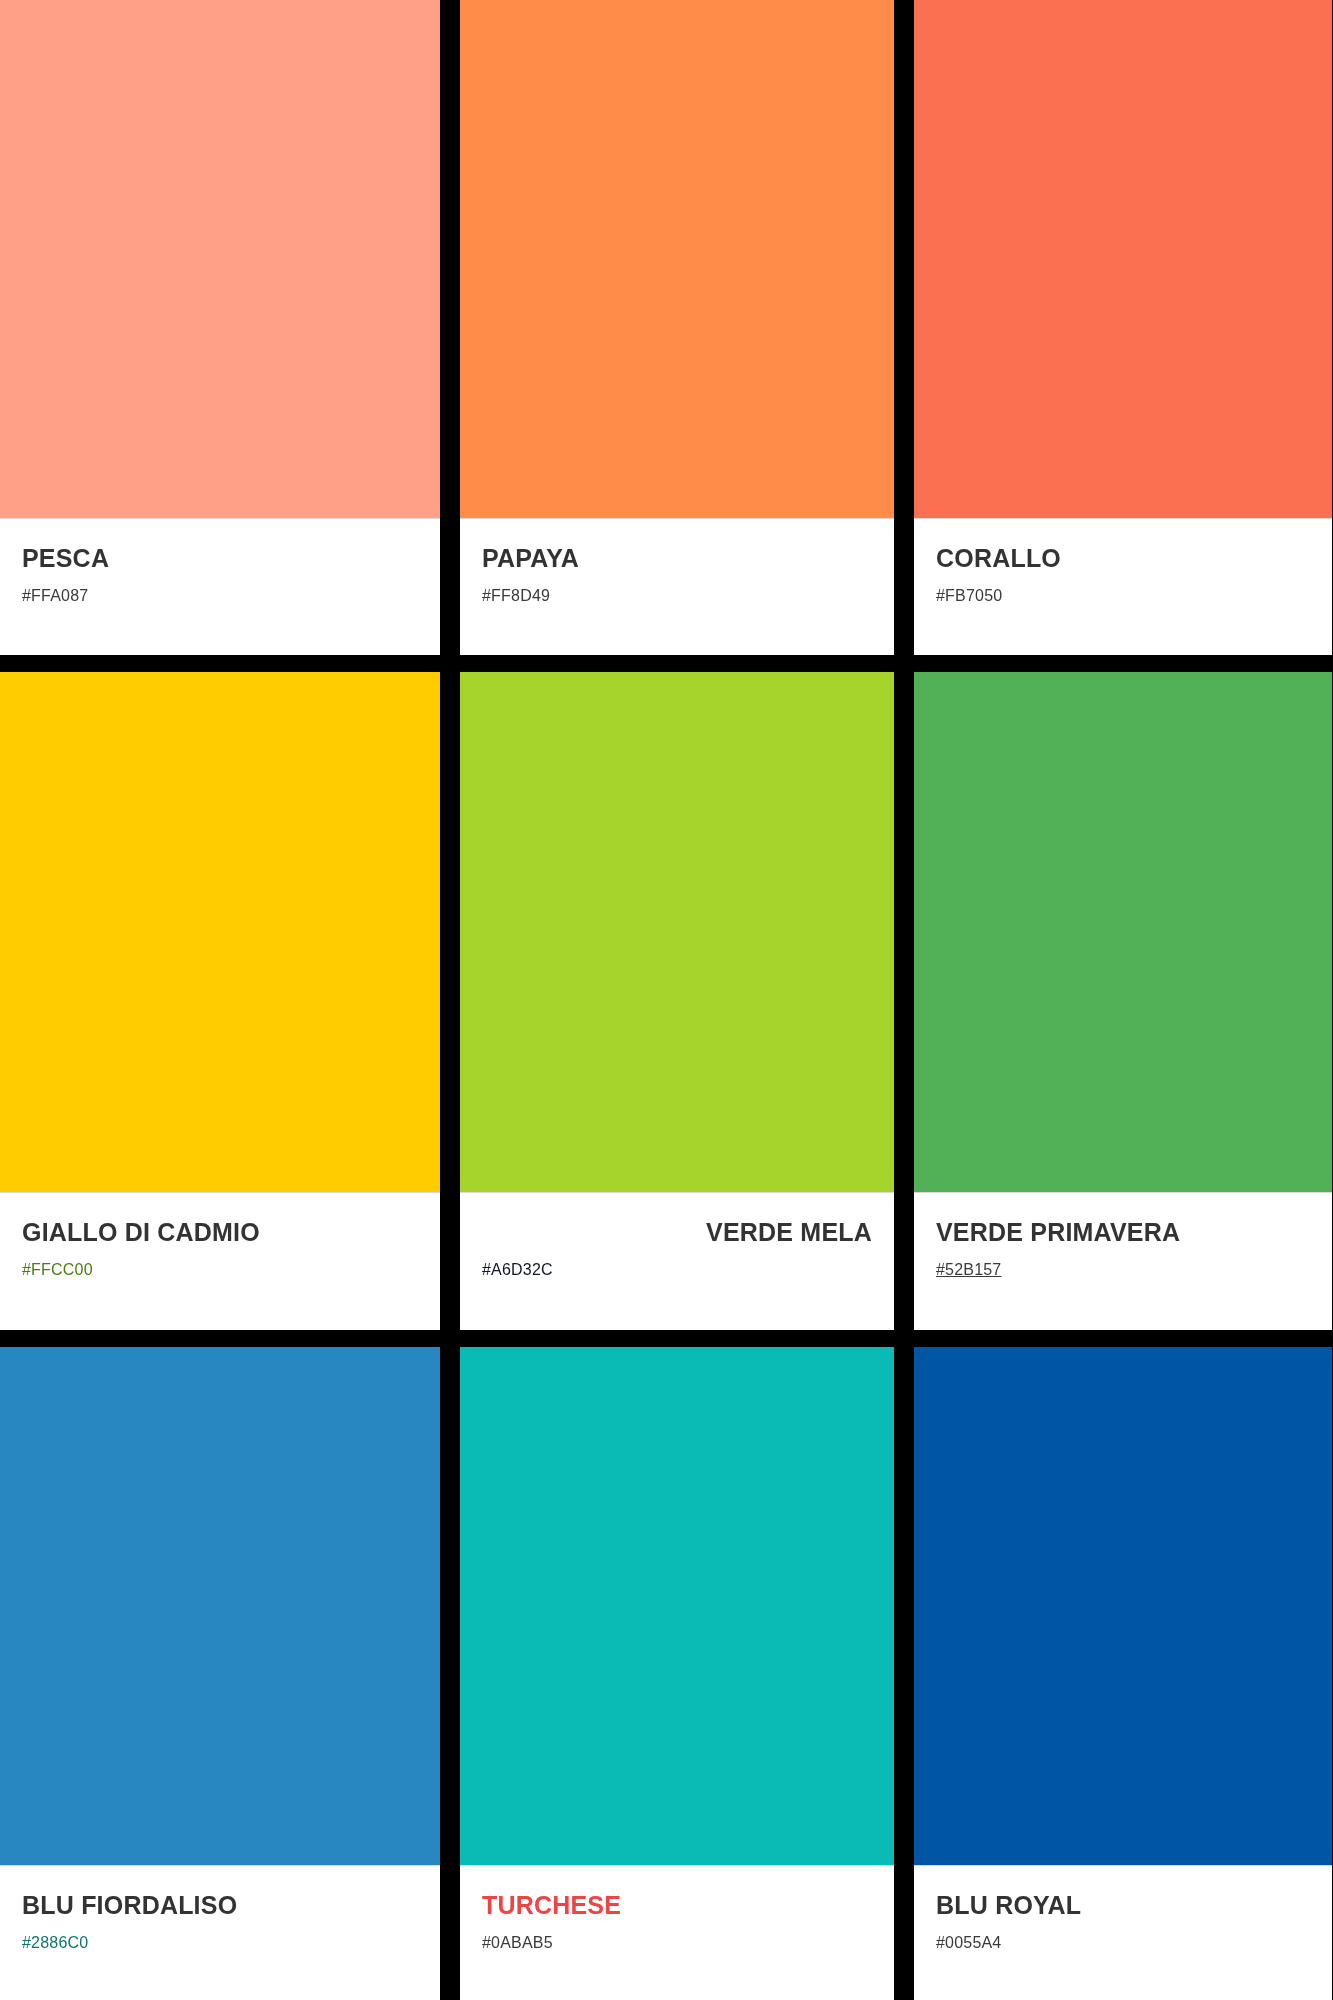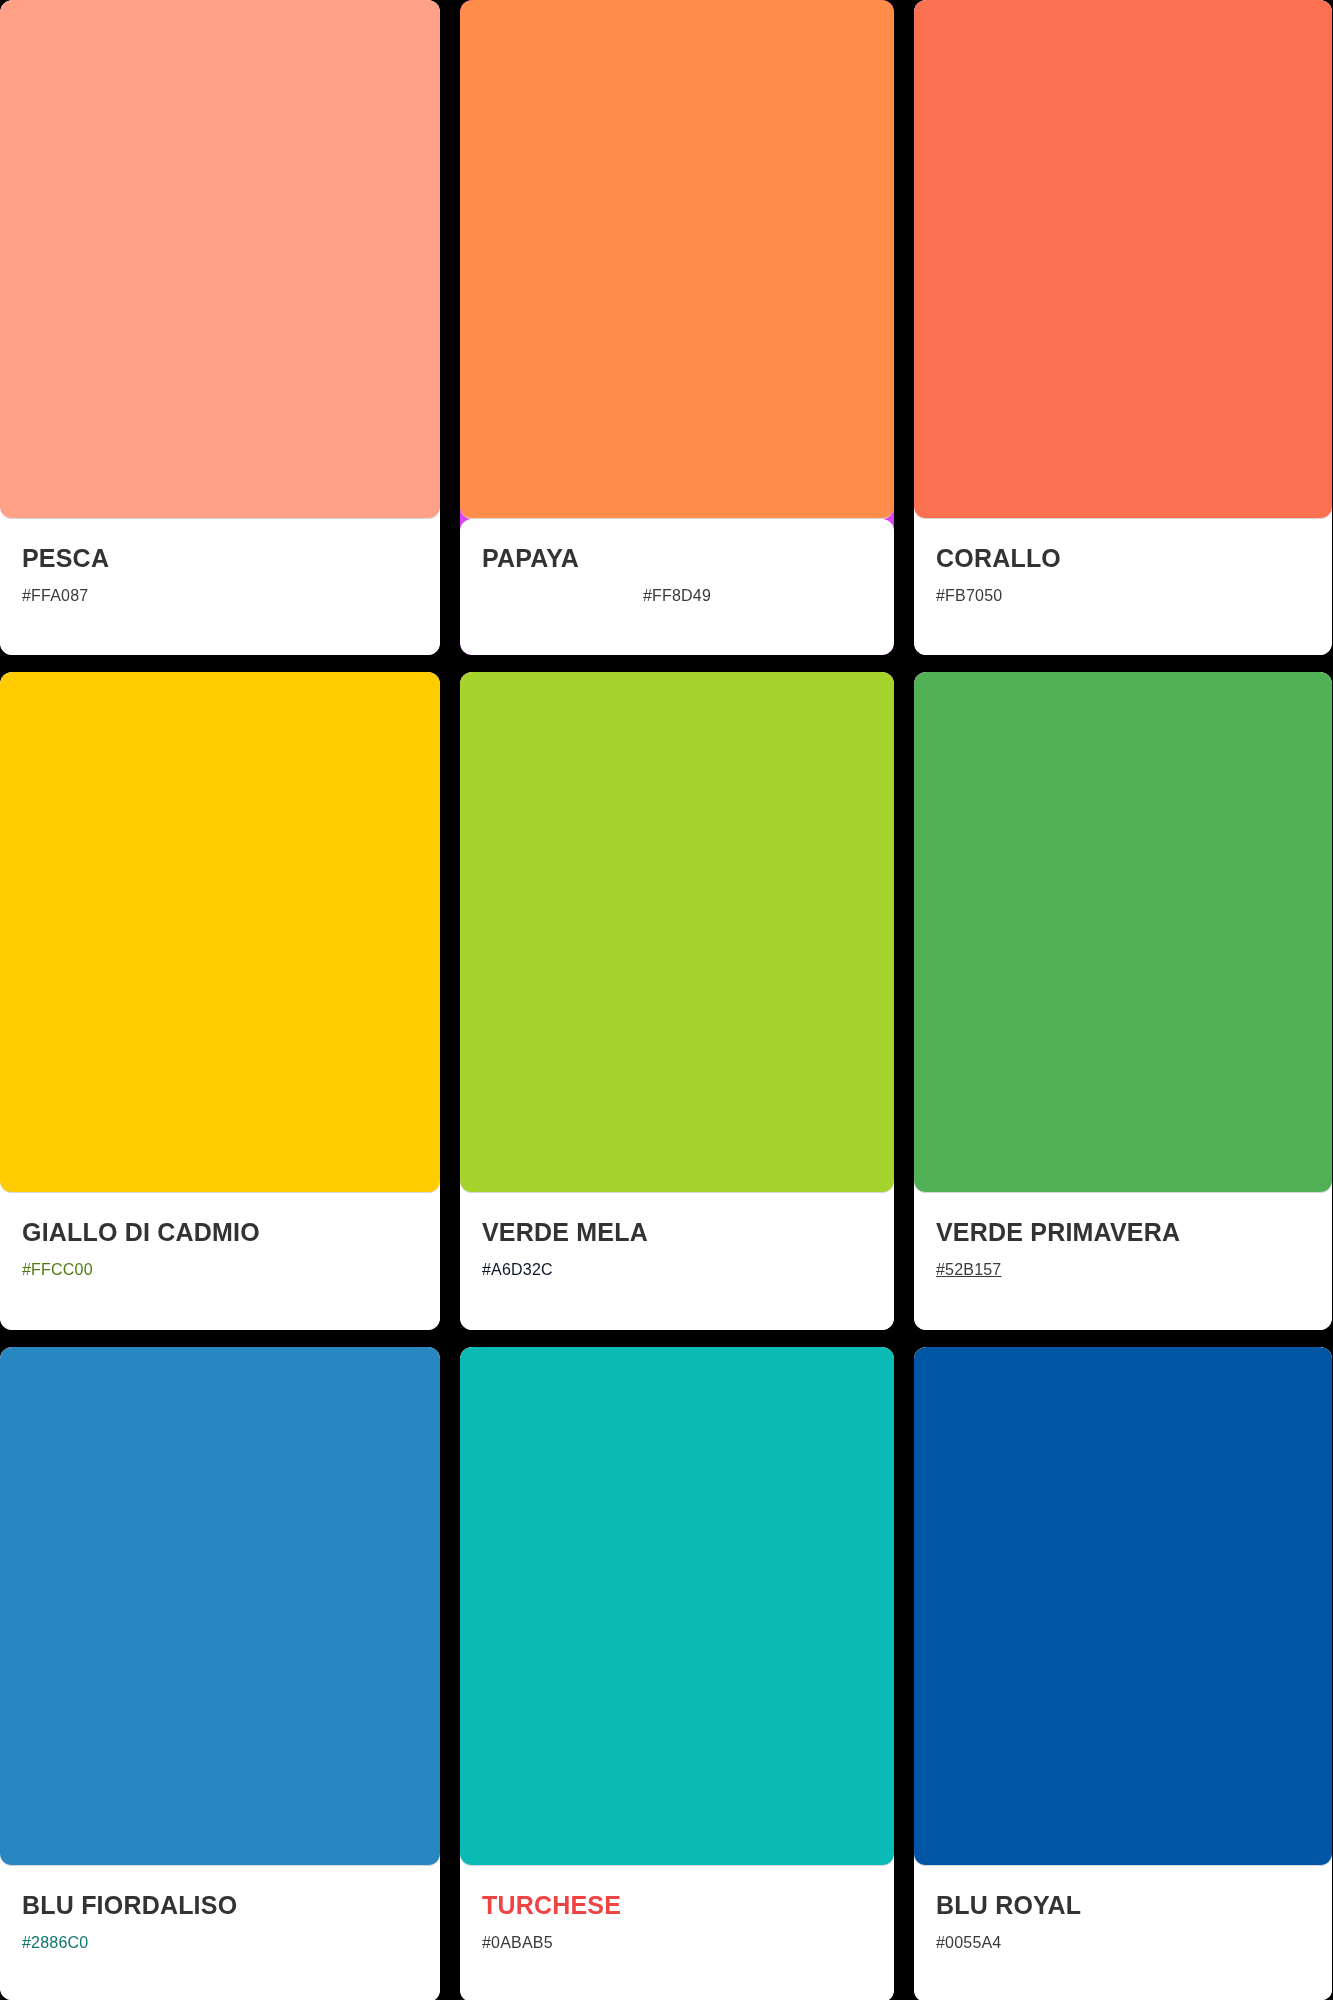--- a/index.html
+++ b/index.html
@@ -1,16 +1,16 @@
 <!DOCTYPE html>
 <html><head>
 <meta charset="utf-8">
 <title>Color Palette</title>
 <style>
-  * { margin:0; padding:0; box-sizing:border-box;border-radius:12px; }
+  * { margin:0; padding:0; box-sizing:border-box; }
   html, body {
     width:1333px;
     height:2000px;
     overflow:hidden;
     background:#000000;
     font-family:"Liberation Sans","DejaVu Sans",sans-serif;
   }
   #palette-grid {
     width:1333px;
     height:2000px;
@@ -79,21 +79,21 @@
     <div class="swatch-info" style="background-color: rgb(255, 255, 255);">
       <div class="swatch-name" style="color: rgb(51, 51, 51);">PESCA</div>
       <div class="swatch-hex" style="color: rgb(58, 58, 58);">#FFA087</div>
     </div>
   </div>
 
   <div class="swatch-card row-1 col-2" style="background-color: #d946ef;">
     <div class="swatch-color" style="background-color: rgb(255, 141, 73); border-bottom-color: rgb(216, 216, 216);"></div>
     <div class="swatch-info" style="background-color: rgb(255, 255, 255);">
       <div class="swatch-name" style="color: rgb(51, 51, 51);">PAPAYA</div>
-      <div class="swatch-hex" style="color: rgb(58, 58, 58); text-align: center;">#FF8D49</div>
+      <div class="swatch-hex" style="color: rgb(58, 58, 58);">#FF8D49</div>
     </div>
   </div>
 
   <div class="swatch-card row-1 col-3" style="background-color: rgb(255, 255, 255);">
     <div class="swatch-color" style="background-color: rgb(251, 112, 80); border-bottom-color: rgb(216, 216, 216);"></div>
     <div class="swatch-info" style="background-color: rgb(255, 255, 255);">
       <div class="swatch-name" style="color: rgb(51, 51, 51);">CORALLO</div>
       <div class="swatch-hex" style="color: rgb(58, 58, 58);">#FB7050</div>
     </div>
   </div>
@@ -102,21 +102,21 @@
     <div class="swatch-color" style="background-color: rgb(255, 204, 0); border-bottom-color: rgb(216, 216, 216);"></div>
     <div class="swatch-info" style="background-color: rgb(255, 255, 255);">
       <div class="swatch-name" style="color: rgb(51, 51, 51);">GIALLO DI CADMIO</div>
       <div class="swatch-hex" style="color: #4d7c0f;">#FFCC00</div>
     </div>
   </div>
 
   <div class="swatch-card row-2 col-2" style="background-color: rgb(255, 255, 255);">
     <div class="swatch-color" style="background-color: rgb(166, 211, 44); border-bottom-color: rgb(216, 216, 216);"></div>
     <div class="swatch-info" style="background-color: rgb(255, 255, 255);">
-      <div class="swatch-name" style="color: rgb(51, 51, 51);">VERDE MELA</div>
+      <div class="swatch-name" style="color: rgb(51, 51, 51); text-align: right;">VERDE MELA</div>
       <div class="swatch-hex" style="color: #0f172a;">#A6D32C</div>
     </div>
   </div>
 
   <div class="swatch-card row-2 col-3" style="background-color: rgb(255, 255, 255);">
     <div class="swatch-color" style="background-color: rgb(82, 177, 87); border-bottom-color: rgb(216, 216, 216);"></div>
     <div class="swatch-info" style="background-color: rgb(255, 255, 255);">
       <div class="swatch-name" style="color: rgb(51, 51, 51);">VERDE PRIMAVERA</div>
       <div class="swatch-hex" style="color: rgb(58, 58, 58); text-decoration: underline;">#52B157</div>
     </div>

